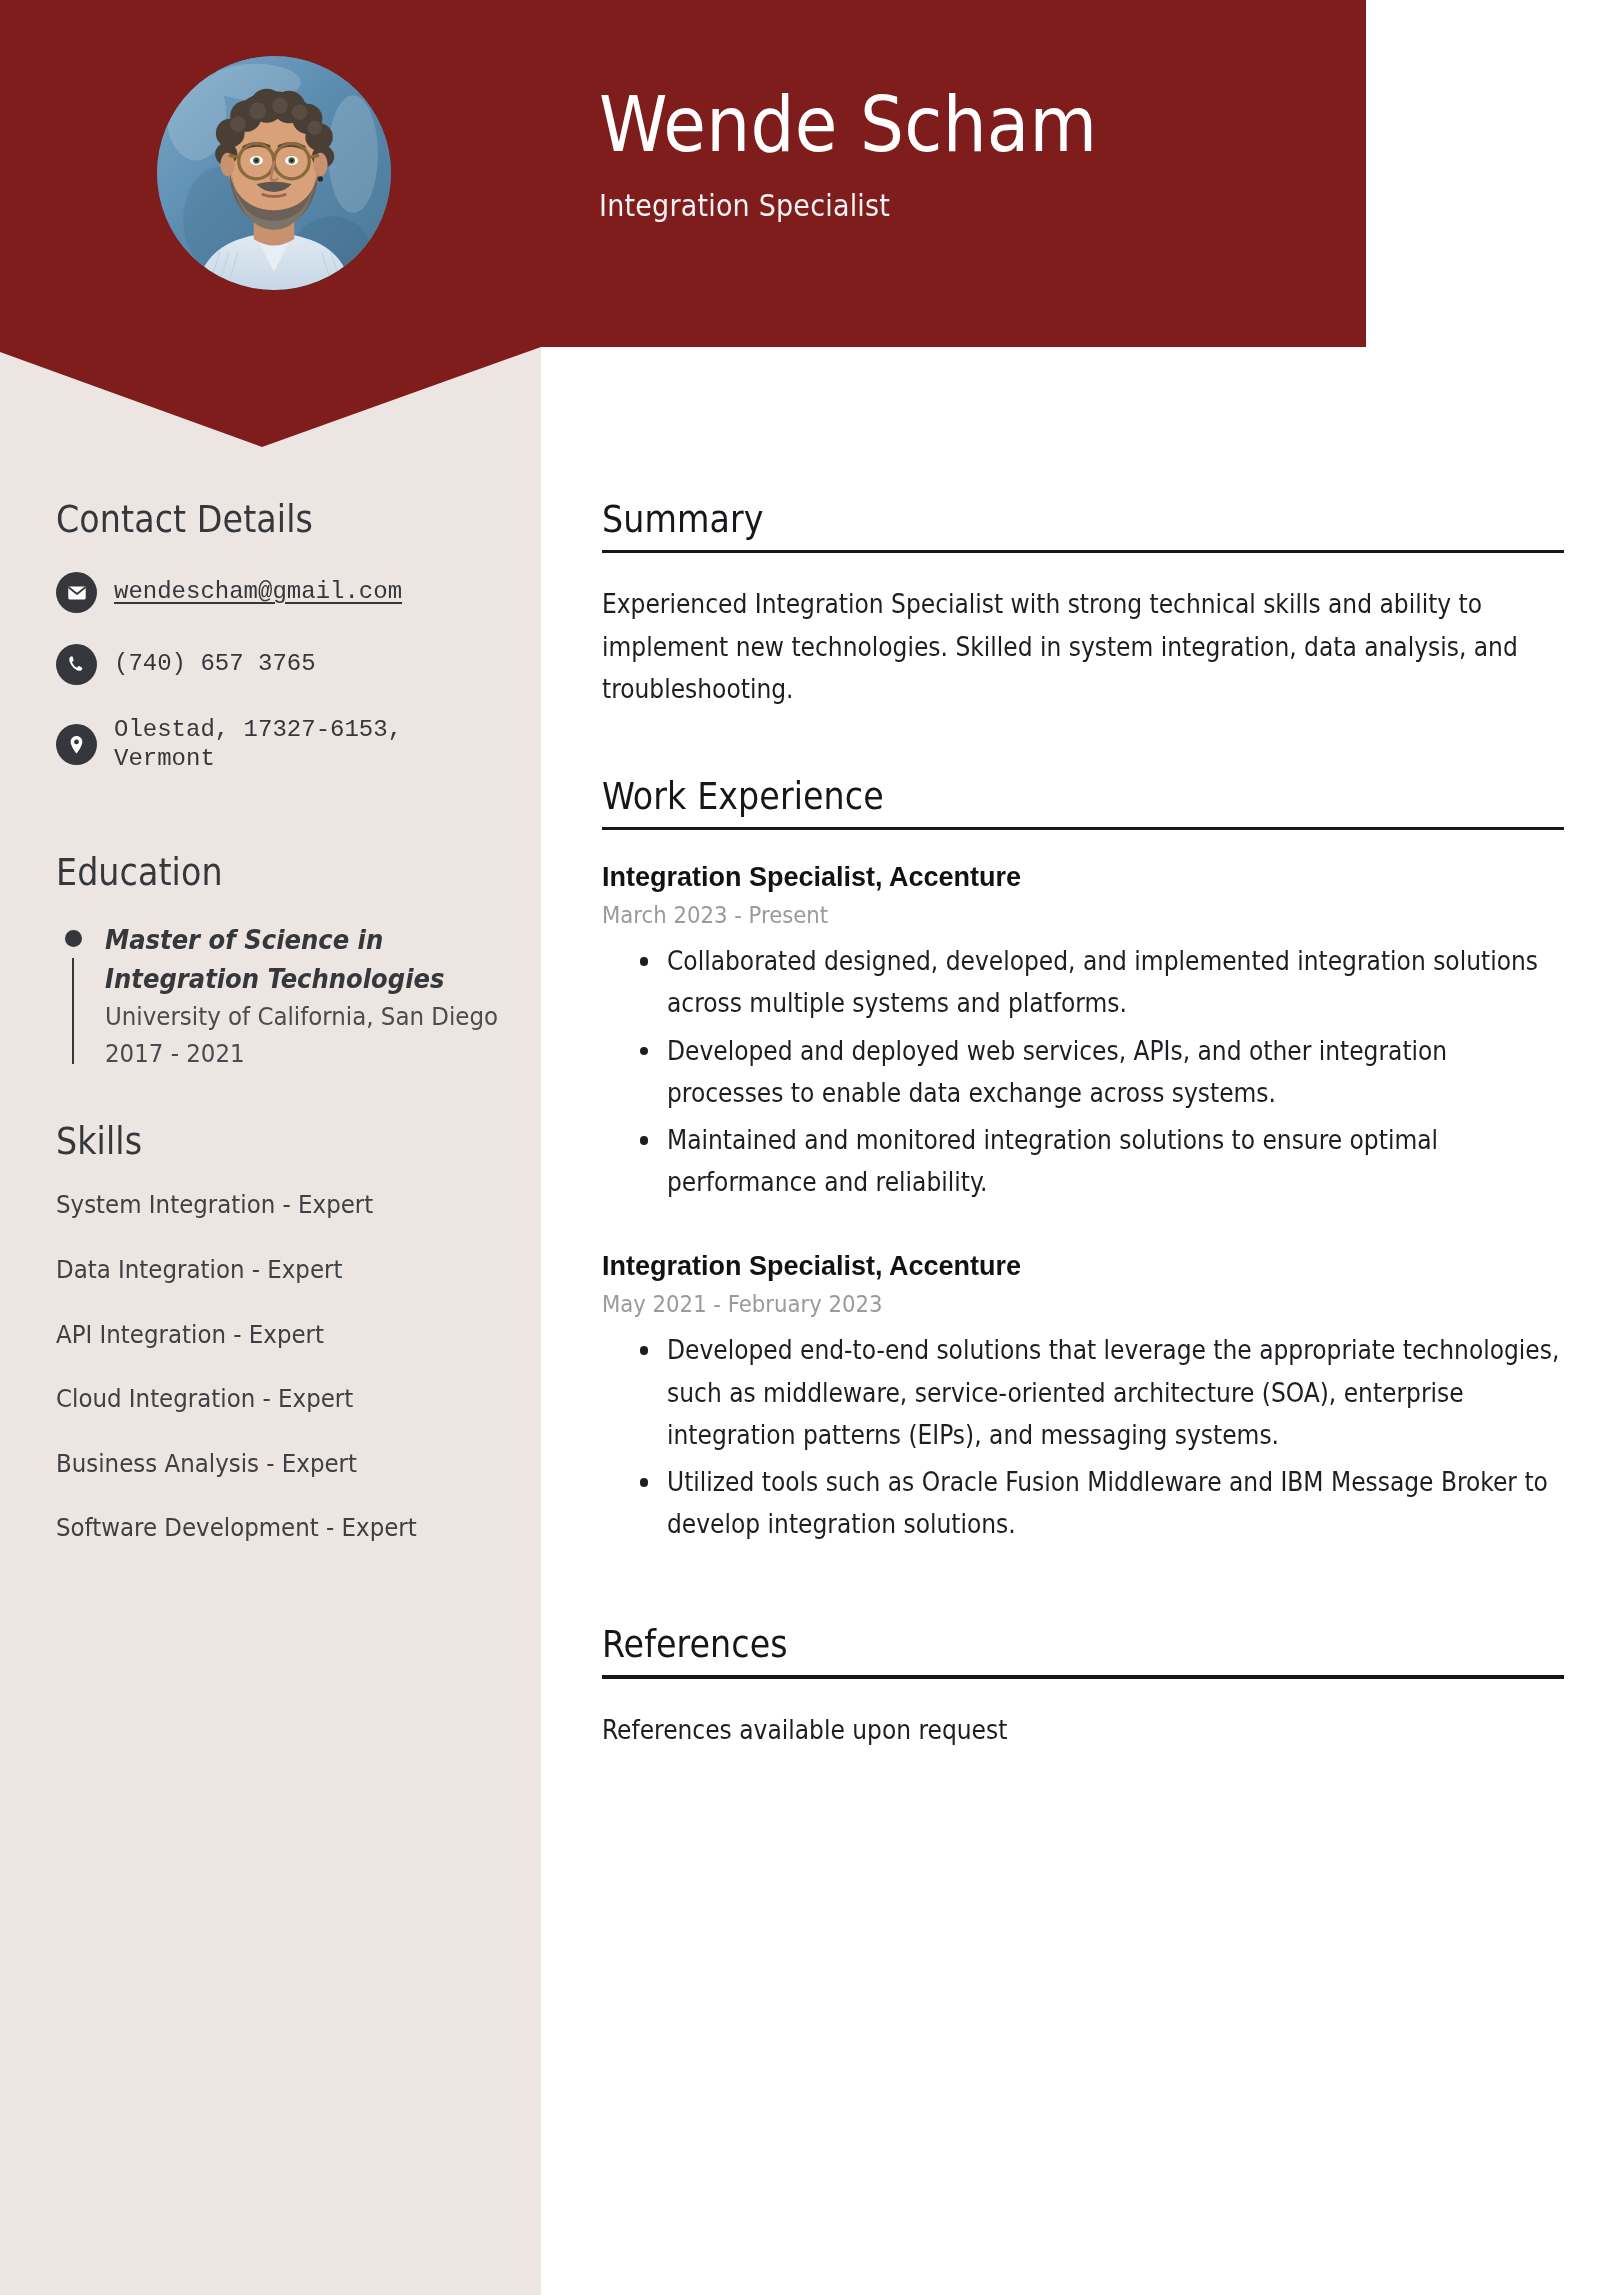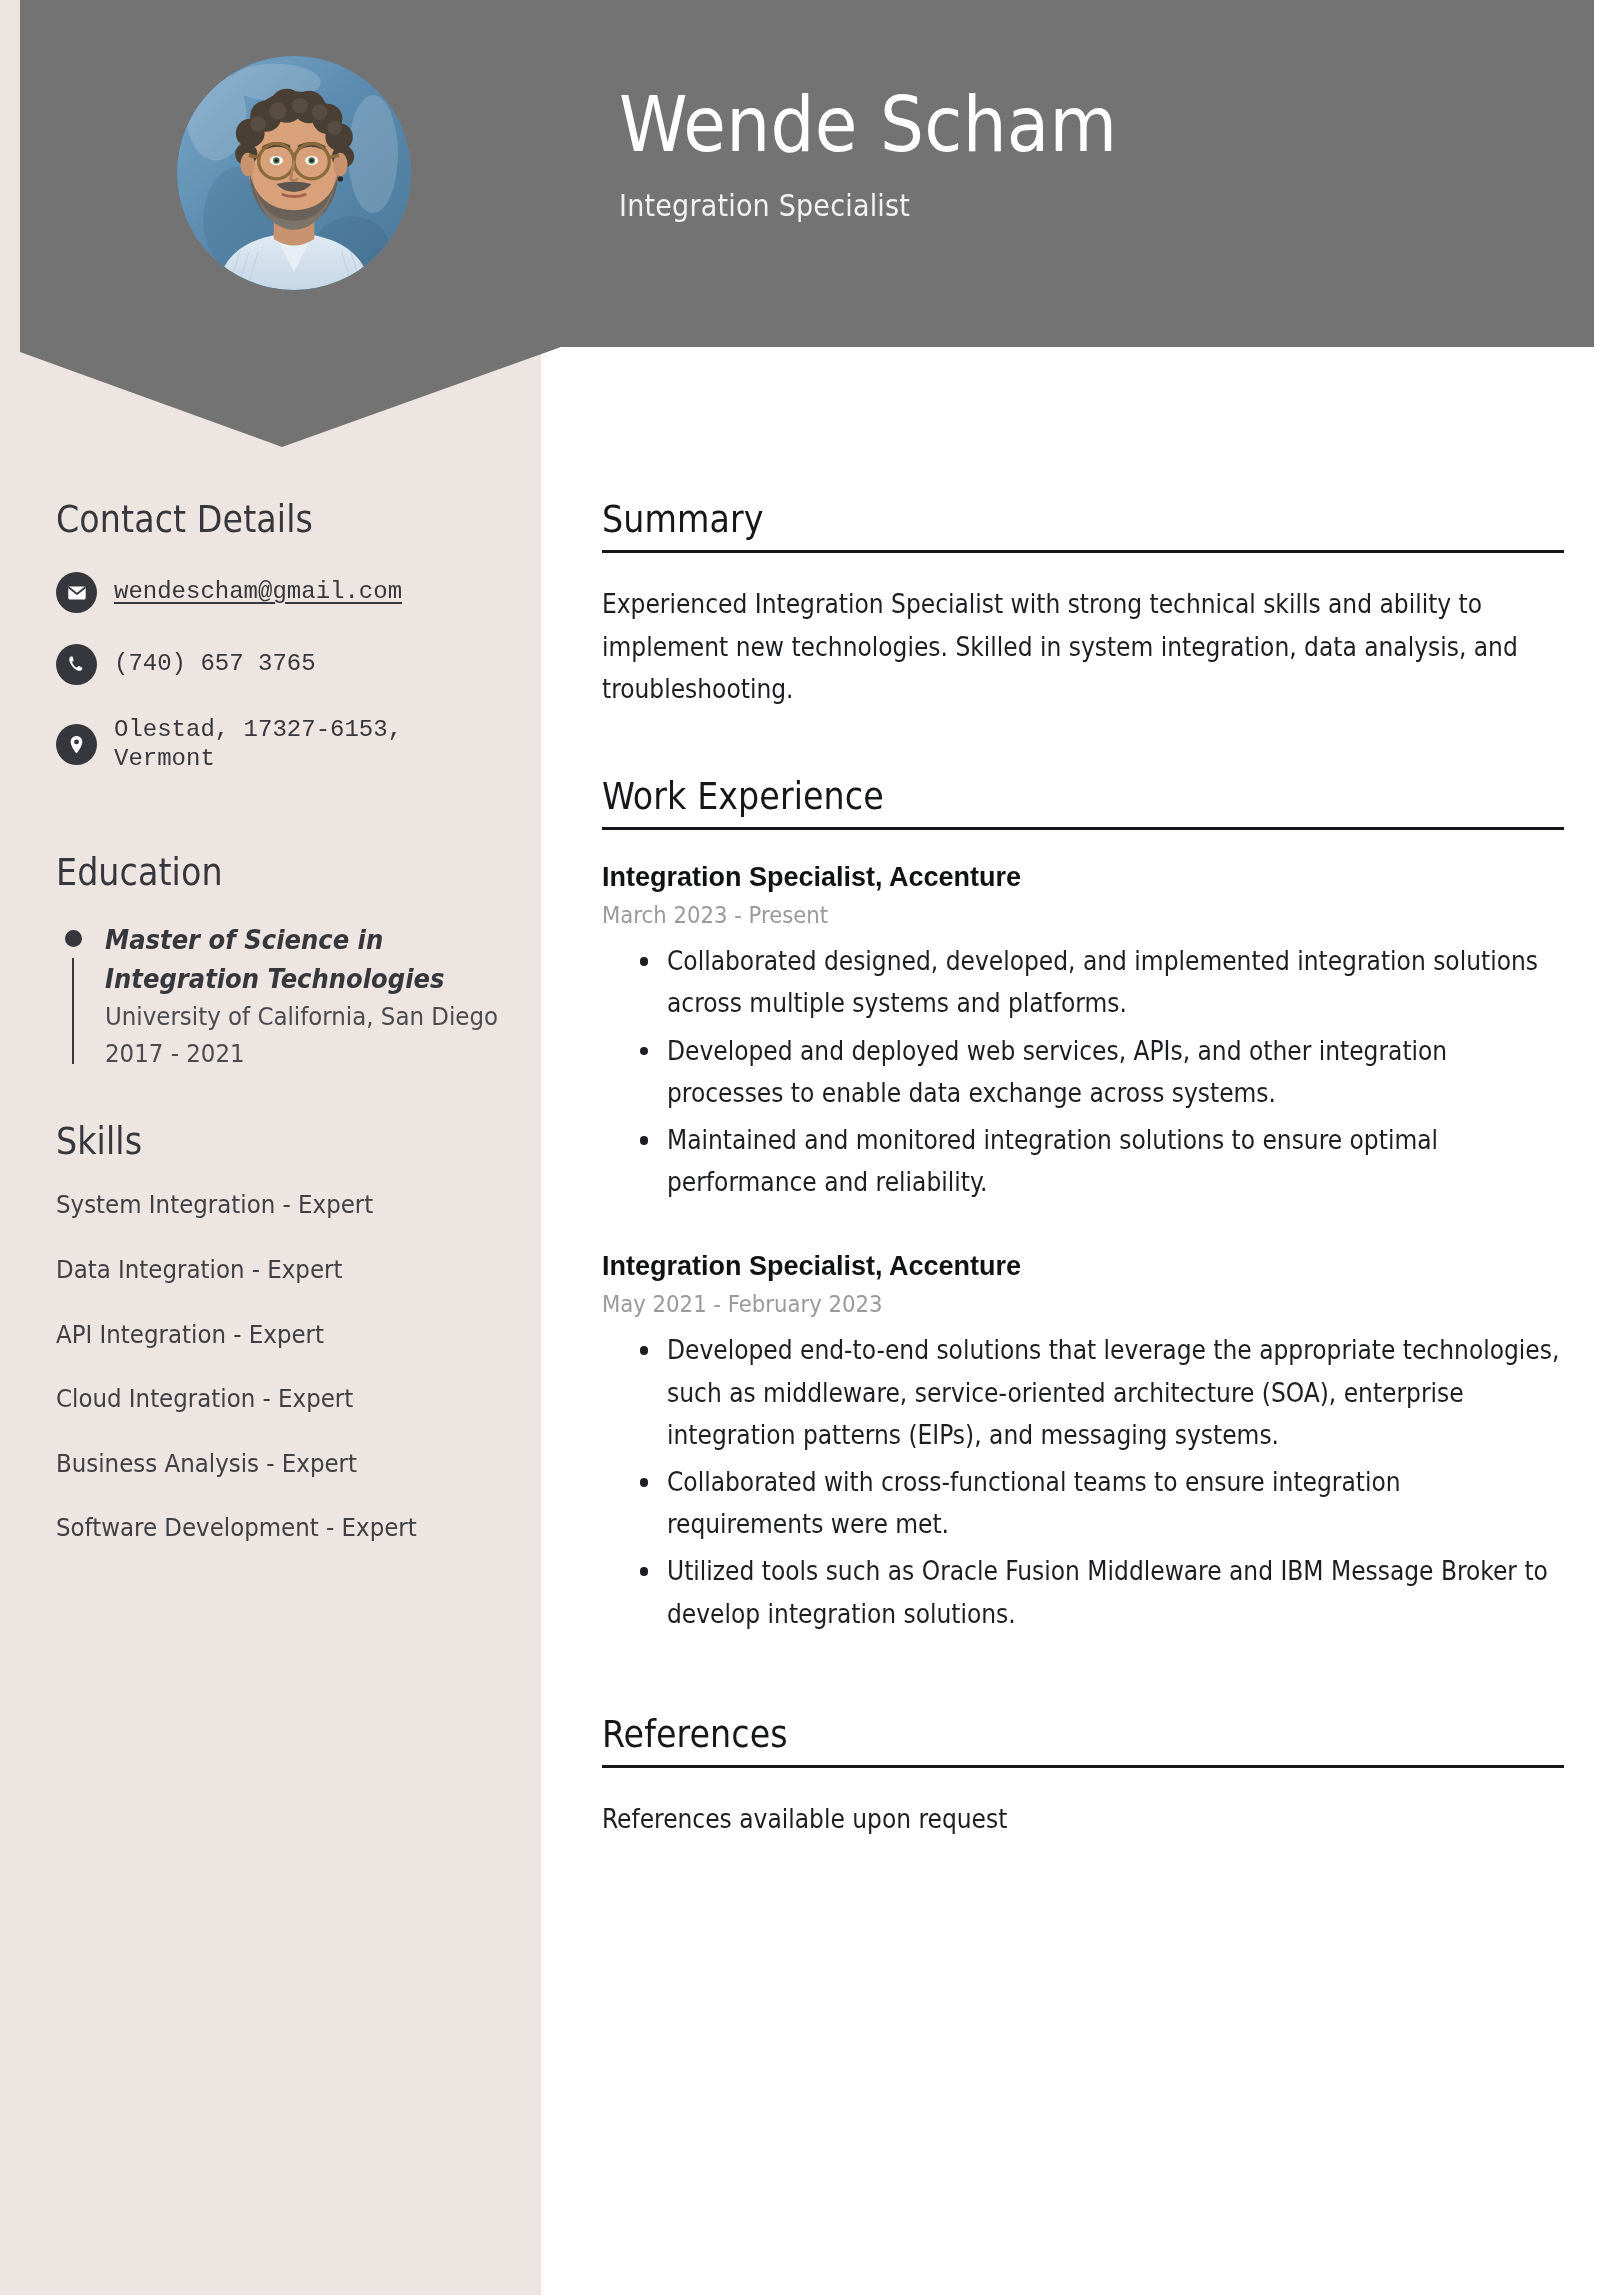--- a/index.html
+++ b/index.html
@@ -27,25 +27,24 @@
     width: 541px;
     height: 2295px;
     background: #EDE5E1;
   }
 
   
   .header {
     position: absolute;
     left: 0;
     top: 0;
-    width: 1574px;
+    width: 1366px;
     height: 458px;
-    background: #737373;
+    background: #7f1d1d;
     clip-path: polygon(0 0, 1623px 0, 1623px 347px, 541px 347px, 541px 347px, 262px 447px, 0 352px);
-    margin-left: 20px;
   }
 
   .avatar {
     position: absolute;
     left: 157px;
     top: 56px;
     width: 234px;
     height: 234px;
     border-radius: 50%;
     overflow: hidden;
@@ -435,21 +434,20 @@
       </ul>
     </div>
 
     <div class="job-spacer"></div>
 
     <div class="job">
       <div class="job-role">Integration Specialist, Accenture</div>
       <div class="job-dates">May 2021 - February 2023</div>
       <ul class="job-bullets">
         <li>Developed end-to-end solutions that leverage the appropriate technologies, such as middleware, service-oriented architecture (SOA), enterprise integration patterns (EIPs), and messaging systems.</li>
-        <li>Collaborated with cross-functional teams to ensure integration requirements were met.</li>
         <li>Utilized tools such as Oracle Fusion Middleware and IBM Message Broker to develop integration solutions.</li>
       </ul>
     </div>
 
     <div class="section-gap"></div>
 
     <h2 class="sec-heading">References</h2>
     <div class="sec-rule"></div>
     <p class="body-text" style="margin:0">References available upon request</p>
   </div>

